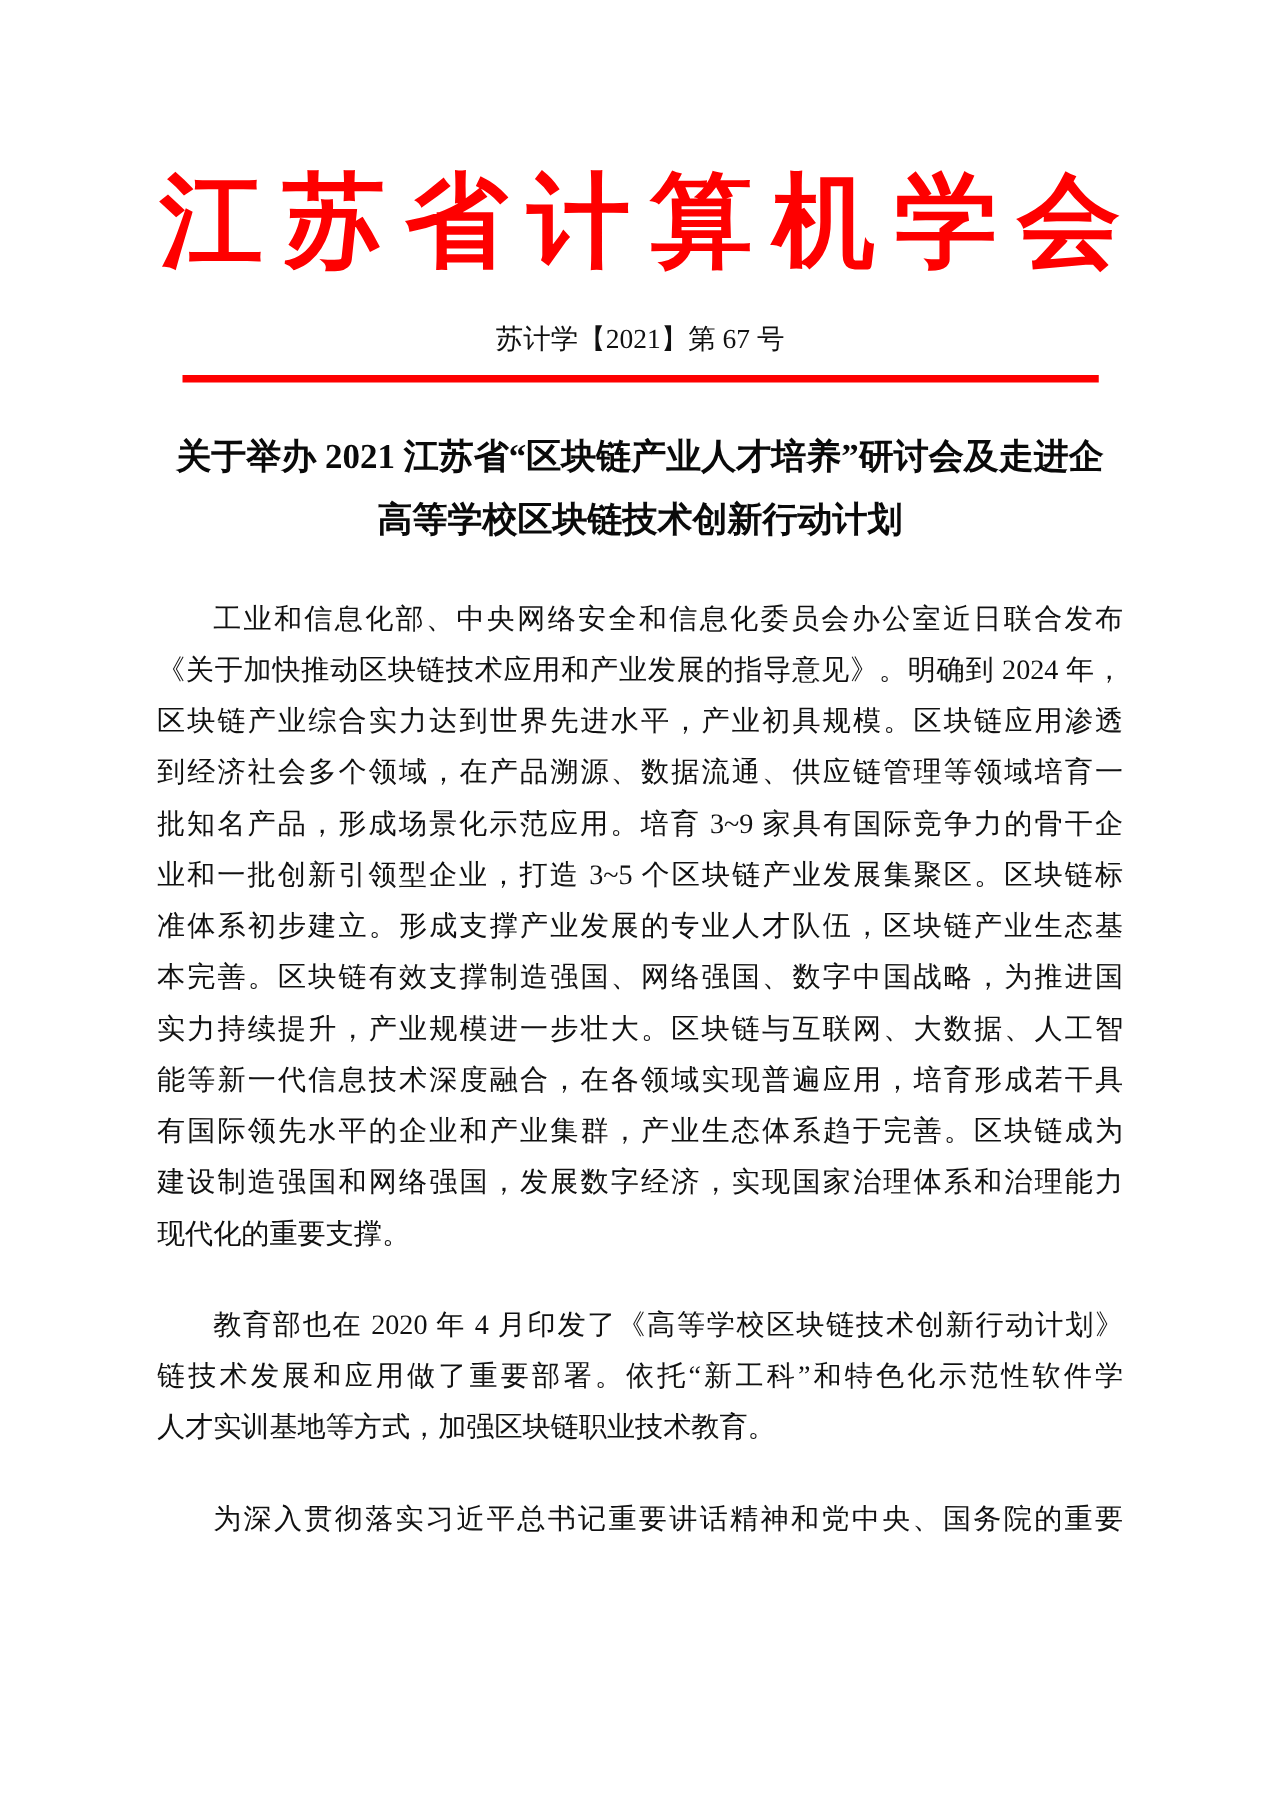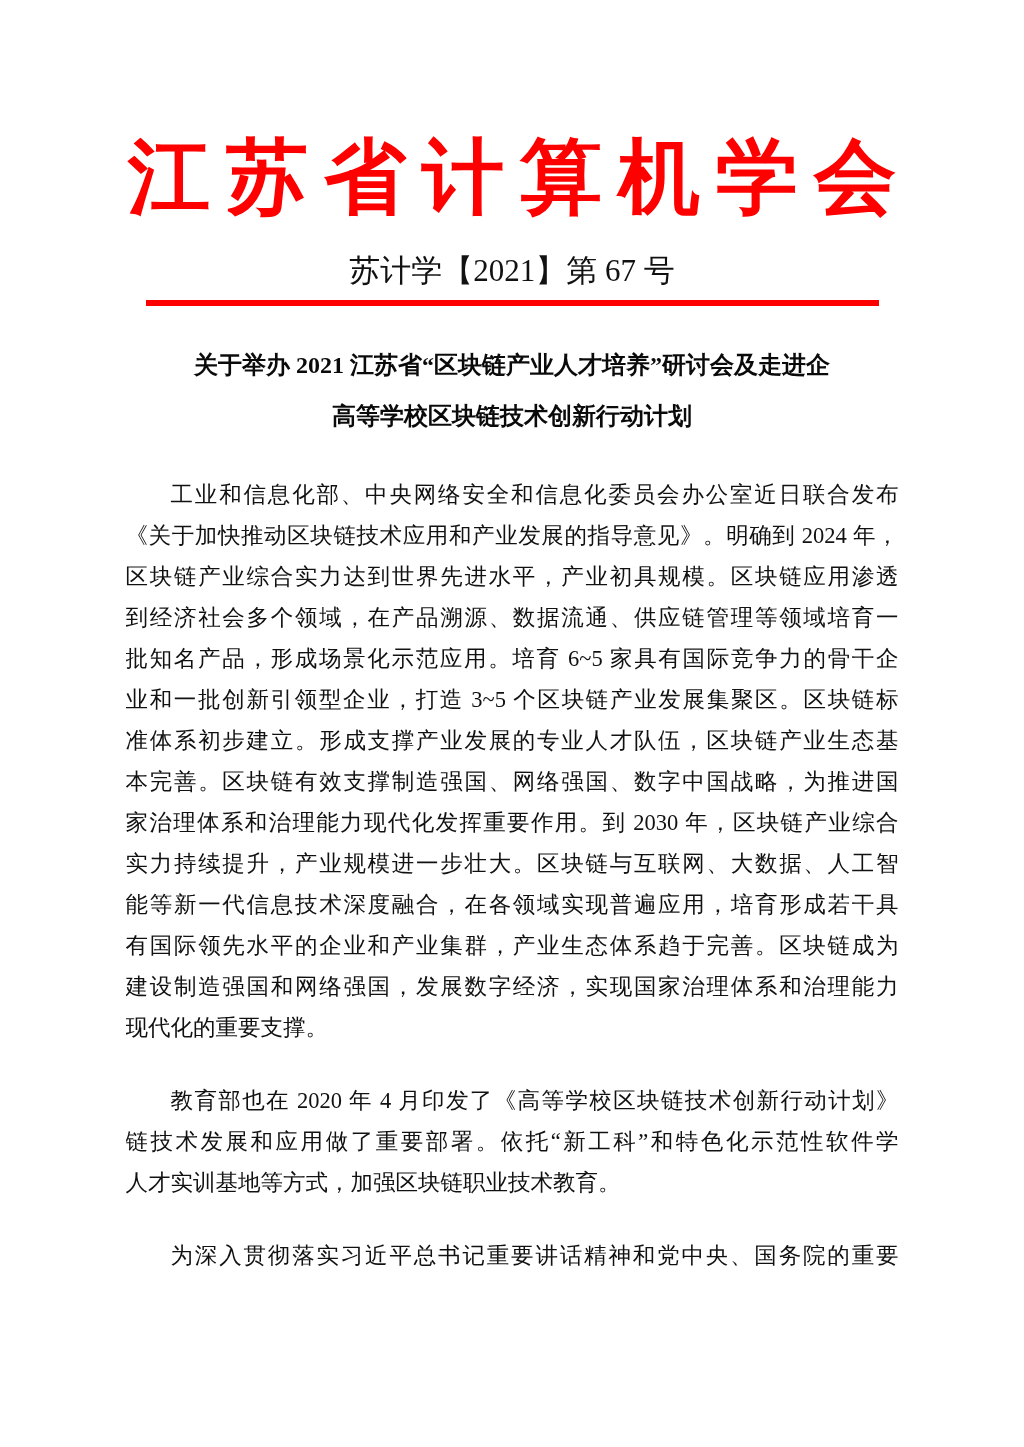--- a/index.html
+++ b/index.html
@@ -31,37 +31,37 @@
     font-weight: bold;
     line-height: 104px;
     letter-spacing: 16px;
     text-indent: 16px;
     white-space: nowrap;
   }
   
   .doc-number {
     margin-top: 24px;
     text-align: center;
-    font-size: 31px;
+    font-size: 22px;
     line-height: 34px;
     color: #111111;
   }
   
   .red-divider {
     width: 733px;
     height: 6px;
     margin: 12px auto 0 auto;
     background: #fe0000;
   }
   
   .notice-title {
     margin-top: 34px;
     text-align: center;
     font-weight: bold;
-    font-size: 24px;
+    font-size: 28px;
     line-height: 51px;
     color: #0a0a0a;
   }
   
   .doc-body {
     margin-top: 28px;
     font-size: 22.5px;
     line-height: 41px;
     color: #111111;
   }
@@ -95,25 +95,24 @@
       <div>高等学校区块链技术创新行动计划</div>
     </div>
 
     <div class="doc-body">
 
       <div>
         <div class="line para-first">工业和信息化部、中央网络安全和信息化委员会办公室近日联合发布</div>
         <div class="line">《关于加快推动区块链技术应用和产业发展的指导意见》。明确到 2024 年，</div>
         <div class="line">区块链产业综合实力达到世界先进水平，产业初具规模。区块链应用渗透</div>
         <div class="line">到经济社会多个领域，在产品溯源、数据流通、供应链管理等领域培育一</div>
-        <div class="line">批知名产品，形成场景化示范应用。培育 6~5 家具有国际竞争力的骨干企</div>
+        <div class="line">批知名产品，形成场景化示范应用。培育 3~9 家具有国际竞争力的骨干企</div>
         <div class="line">业和一批创新引领型企业，打造 3~5 个区块链产业发展集聚区。区块链标</div>
         <div class="line">准体系初步建立。形成支撑产业发展的专业人才队伍，区块链产业生态基</div>
         <div class="line">本完善。区块链有效支撑制造强国、网络强国、数字中国战略，为推进国</div>
-        <div class="line">家治理体系和治理能力现代化发挥重要作用。到 2030 年，区块链产业综合</div>
         <div class="line">实力持续提升，产业规模进一步壮大。区块链与互联网、大数据、人工智</div>
         <div class="line">能等新一代信息技术深度融合，在各领域实现普遍应用，培育形成若干具</div>
         <div class="line">有国际领先水平的企业和产业集群，产业生态体系趋于完善。区块链成为</div>
         <div class="line">建设制造强国和网络强国，发展数字经济，实现国家治理体系和治理能力</div>
         <div class="line para-last">现代化的重要支撑。</div>
       </div>
 
       <div>
         <div class="line para-first">教育部也在 2020 年 4 月印发了《高等学校区块链技术创新行动计划》</div>
         <div class="line">链技术发展和应用做了重要部署。依托“新工科”和特色化示范性软件学</div>

